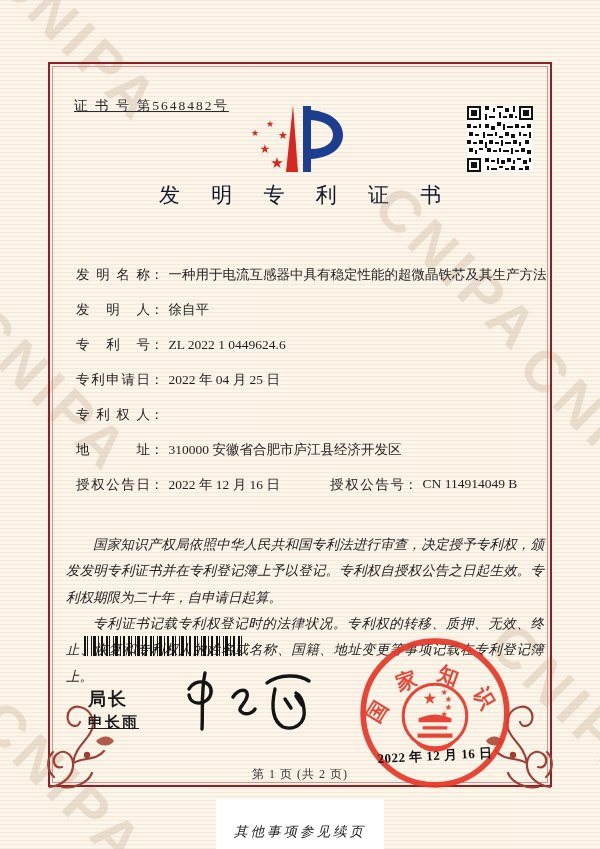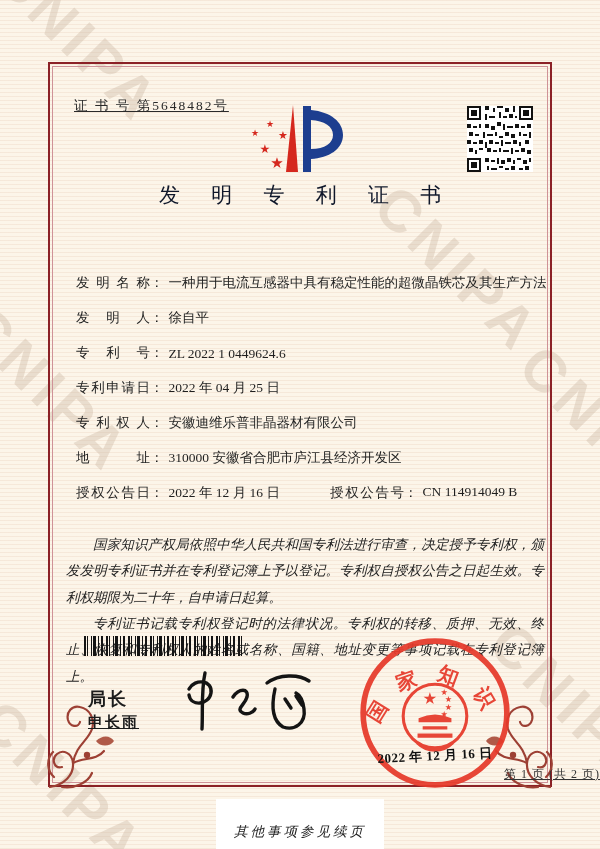--- a/index.html
+++ b/index.html
@@ -18,21 +18,21 @@
   .frame-inner{position:absolute;inset:2px;border:1px solid #cf9297;}
   .corner-ornament{position:absolute;z-index:3;}
   .cert-no{position:absolute;left:74px;top:97px;z-index:3;font-size:13.5px;
     letter-spacing:2px;color:#2a2a2a;text-decoration:underline;}
   .logo{position:absolute;left:232px;top:102px;z-index:3;}
   .qr{position:absolute;left:467px;top:106px;z-index:3;background:#fff;}
   .title{position:absolute;left:0;right:0;top:181px;z-index:3;text-align:center;
     font-size:21px;letter-spacing:13px;padding-left:13px;color:#0f172a;font-weight:500;}
   .fields{position:absolute;left:76px;top:257px;width:480px;z-index:3;
     font-size:13.5px;color:#1f1f1f;}
-  .field-row{height:35px;display:flex;align-items:flex-end;}
+  .field-row{height:35px;display:flex;align-items:center;}
   .f-label{display:inline-block;width:74px;text-align:justify;text-align-last:justify;flex:none;}
   .f-colon{flex:none;margin-right:5px;}
   .f-group{display:flex;}
   .f-group.g1{width:254px;flex:none;}
   .paragraphs{position:absolute;left:66px;top:492px;width:478px;z-index:3;
     font-size:13.5px;line-height:1.95;color:#222;text-align:justify;font-style:italic;margin-top:40px;}
   .paragraphs p{margin:0;text-indent:2em;}
   .barcode{position:absolute;left:84px;top:636px;width:158px;height:20px;z-index:3;
     background:repeating-linear-gradient(90deg,
       #141414 0 2px, transparent 2px 3px,
@@ -43,22 +43,22 @@
       #141414 17px 19px, transparent 19px 22px);}
   .signer-title{position:absolute;left:88px;top:687px;z-index:3;font-size:18px;
     font-weight:600;letter-spacing:2px;color:#1c1c1c;}
   .signer-name{position:absolute;left:88px;top:713px;z-index:3;font-size:15px;
     font-weight:600;letter-spacing:2px;color:#1c1c1c;text-decoration:underline;}
   .signature{position:absolute;left:175px;top:663px;z-index:4;}
   .seal{position:absolute;left:358px;top:636px;z-index:5;opacity:0.93;}
   .seal-date{position:absolute;left:360px;top:747px;width:150px;z-index:6;
     text-align:center;font-size:13px;font-weight:600;color:#111;
     letter-spacing:0.5px;transform:rotate(-3deg);}
-  .footer-page{position:absolute;left:0;right:0;top:766px;z-index:3;text-align:right;
-    font-size:12px;letter-spacing:1px;color:#333;text-decoration:underline;}
+  .footer-page{position:absolute;left:0;right:0;top:766px;z-index:3;text-align:center;
+    font-size:12px;letter-spacing:1px;color:#333;}
   .continuation{position:absolute;left:50%;top:799px;transform:translateX(-50%);
     z-index:3;background:#ffffff;padding:24px 18px;font-size:13.5px;font-style:italic;
     letter-spacing:3px;color:#222;white-space:nowrap;}
 </style>
 </head>
 <body>
 
 <div class="texture"></div>
 
 <span class="watermark" style="left:-25px;top:5px;">CNIPA</span>
@@ -149,21 +149,20 @@
       <span class="f-value">ZL 2022 1 0449624.6</span>
   </div>
   <div class="field-row">
     <span class="f-label">专利申请日</span>
       <span class="f-colon">：</span>
       <span class="f-value">2022 年 04 月 25 日</span>
   </div>
   <div class="field-row">
     <span class="f-label">专利权人</span>
       <span class="f-colon">：</span>
-      <span class="f-value">安徽迪维乐普非晶器材有限公司</span>
   </div>
   <div class="field-row">
     <span class="f-label">地址</span>
       <span class="f-colon">：</span>
       <span class="f-value">310000 安徽省合肥市庐江县经济开发区</span>
   </div>
   <div class="field-row">
     <span class="f-group g1">
       <span class="f-label">授权公告日</span>
         <span class="f-colon">：</span>

